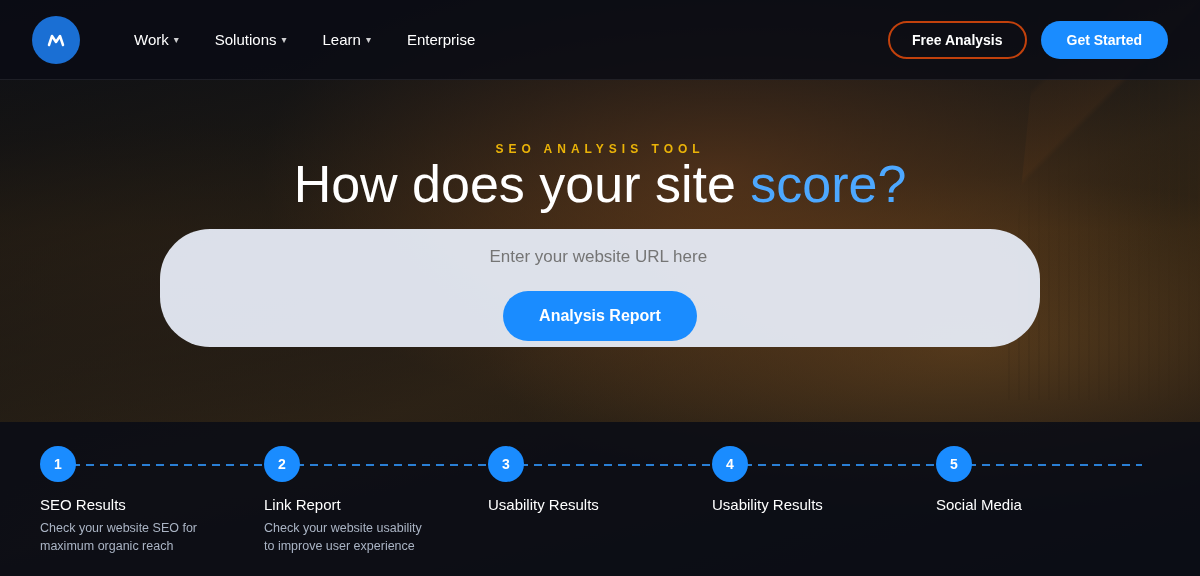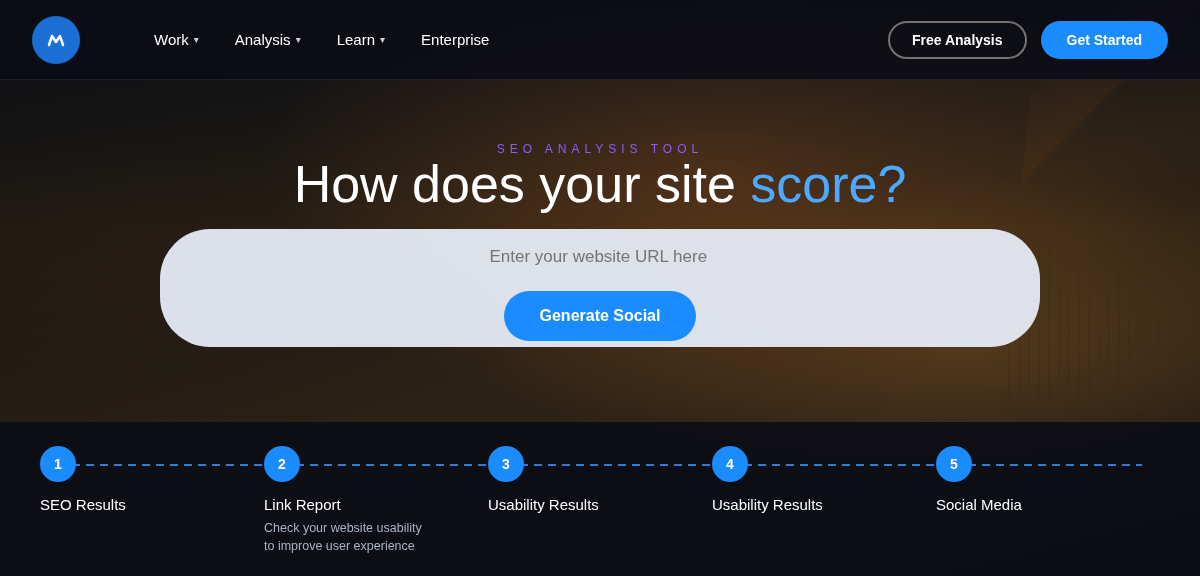--- a/index.html
+++ b/index.html
@@ -56,21 +56,20 @@
     }
 
     
     .navbar {
       display: flex;
       align-items: center;
       padding: 0 32px;
       height: 80px;
       background: rgba(10,12,20,0.85);
       border-bottom: 1px solid rgba(255,255,255,0.08);
-      gap: 20px;
     }
     .logo {
       width: 48px;
       height: 48px;
       border-radius: 50%;
       background: #1a6fd4;
       display: flex;
       align-items: center;
       justify-content: center;
       margin-right: 40px;
@@ -103,21 +102,21 @@
       font-size: 10px;
       opacity: 0.8;
     }
     .nav-actions {
       display: flex;
       align-items: center;
       gap: 14px;
     }
     .btn-outline {
       background: transparent;
-      border: 2px solid #737373;
+      border: 2px solid #c2410c;
       color: #fff;
       padding: 9px 22px;
       border-radius: 30px;
       font-size: 14px;
       font-weight: 600;
       cursor: pointer;
       white-space: nowrap;
     }
     .btn-primary {
       background: #1a8cff;
@@ -135,23 +134,23 @@
     .hero {
       flex: 1;
       display: flex;
       flex-direction: column;
       align-items: center;
       justify-content: center;
       padding: 20px 40px 0;
       text-align: center;
     }
     .tool-label {
-      color: #8b5cf6;
+      color: #eab308;
       font-size: 12px;
-      font-weight: 400;
+      font-weight: 700;
       letter-spacing: 5px;
       text-transform: uppercase;
     }
     .hero-title {
       font-size: 52px;
       font-weight: 400;
       color: #fff;
       line-height: 1.1;
       margin-bottom: 16px;
     }
@@ -267,21 +266,21 @@
         <path d="M6 18 L9 9 L13 15 L17 9 L20 18" stroke="white" stroke-width="2.5" stroke-linecap="round" stroke-linejoin="round" fill="none"></path>
       </svg>
     </div>
 
     <div class="nav-links">
       <div class="nav-item">
         <span>Work</span>
         <span class="chevron">▾</span>
       </div>
       <div class="nav-item">
-        <span>Analysis</span>
+        <span>Solutions</span>
         <span class="chevron">▾</span>
       </div>
       <div class="nav-item">
         <span>Learn</span>
         <span class="chevron">▾</span>
       </div>
       <div class="nav-item">
         <span>Enterprise</span>
       </div>
     </div>
@@ -292,33 +291,34 @@
     </div>
   </nav>
 
   <div class="hero">
     <div class="tool-label">SEO ANALYSIS TOOL</div>
     <h1 class="hero-title">
       <span>How does your site </span><span class="accent">score?</span>
     </h1>
     <div class="search-bar">
       <input class="search-input" type="text" placeholder="Enter your website URL here" style="">
-      <button class="generate-btn">Generate Social</button>
+      <button class="generate-btn">Analysis Report</button>
     </div>
   </div>
 
   <div class="steps-section">
     <div class="steps-timeline">
       <div class="step-connector-line"></div>
 
       <div class="step-item">
         <div class="step-circle">
           <span>1</span>
         </div>
         <div class="step-title">SEO Results</div>
+        <div class="step-desc">Check your website SEO for maximum organic reach</div>
       </div>
 
       <div class="step-item">
         <div class="step-circle">
           <span>2</span>
         </div>
         <div class="step-title">Link Report</div>
         <div class="step-desc">Check your website usability to improve user experience</div>
       </div>
 

